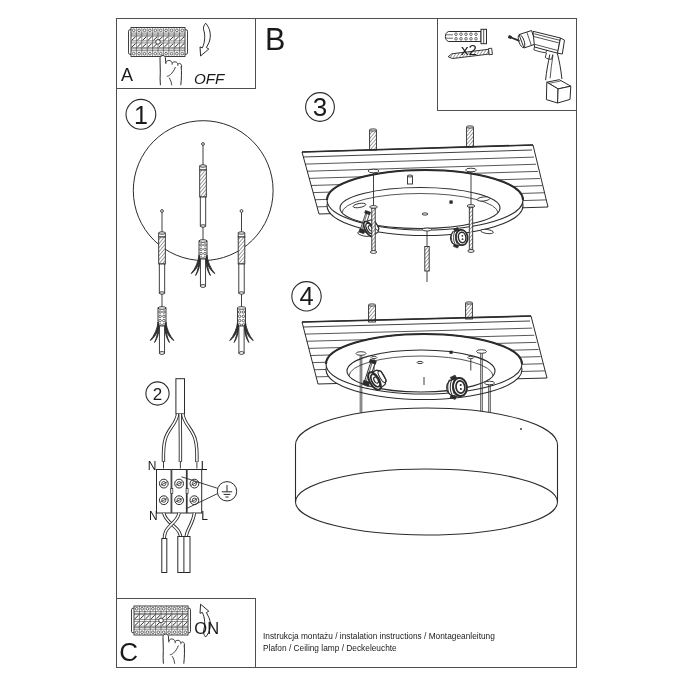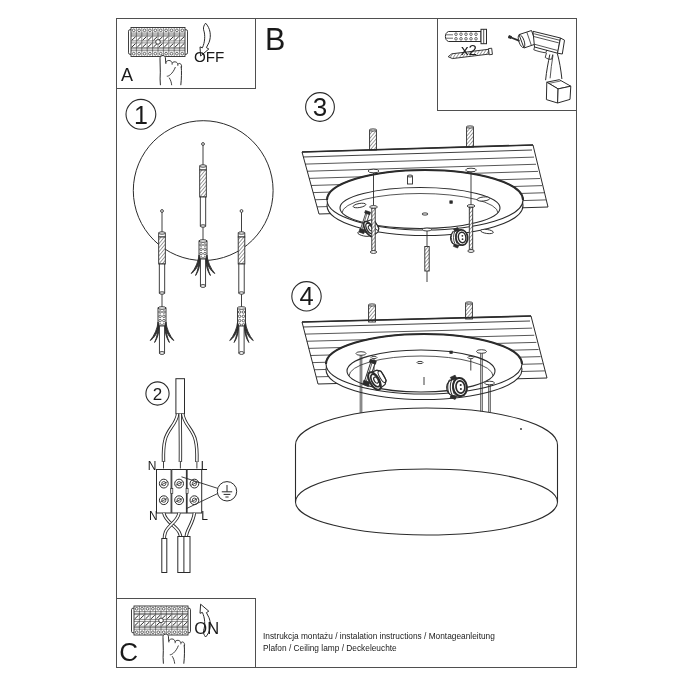--- a/index.html
+++ b/index.html
@@ -382,21 +382,21 @@
 <circle cx="521" cy="429" r="0.9" fill="#2b2b2b"></circle>
 </g>
 </g>
       <circle cx="140.9" cy="114.3" r="14.9" stroke="#2b2b2b" stroke-width="1.1" fill="#fff"></circle>
 <circle cx="157.5" cy="393.5" r="11.6" stroke="#2b2b2b" stroke-width="1.1" fill="#fff"></circle>
 <circle cx="320" cy="107" r="14.4" stroke="#2b2b2b" stroke-width="1.1" fill="#fff"></circle>
 <circle cx="306.5" cy="296.3" r="14.7" stroke="#2b2b2b" stroke-width="1.1" fill="#fff"></circle>
 </svg>
 
   <span class="lbl" style="left:121px; top:65.7px; font-size:18px;">A</span>
-  <span class="lbl" style="left:194px; top:49px; font-size:15.2px;">OFF</span>
+  <span class="lbl" style="left:194px; top:71px; font-size:15.2px;font-style:italic;">OFF</span>
   <span class="lbl" style="left:265px; top:24.3px; font-size:30.5px;">B</span>
   <span class="lbl" style="left:461px; top:42px; font-size:15px;">x2</span>
 
   <span class="lbl ctr" style="left:141px; top:114.5px; font-size:25px;">1</span>
   <span class="lbl ctr" style="left:157.5px; top:393.5px; font-size:17px;">2</span>
   <span class="lbl ctr" style="left:320px; top:107px; font-size:26px;">3</span>
   <span class="lbl ctr" style="left:306.5px; top:296.5px; font-size:25.5px;">4</span>
 
   <span class="lbl" style="left:147.7px; top:460.4px; font-size:12px;">N</span>
   <span class="lbl" style="left:200.7px; top:460.4px; font-size:12px;">L</span>

